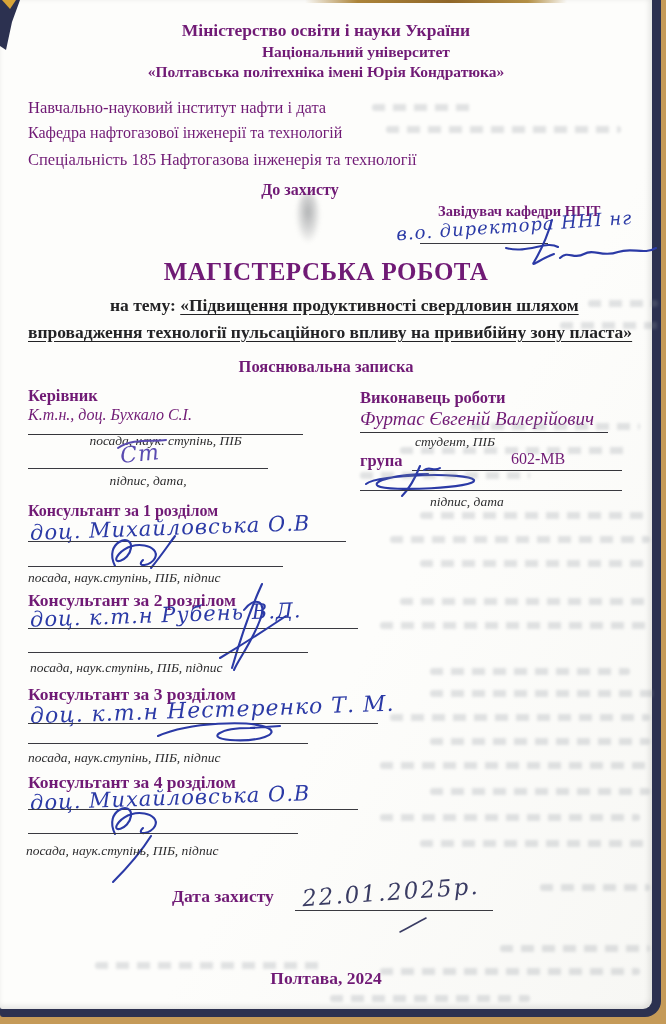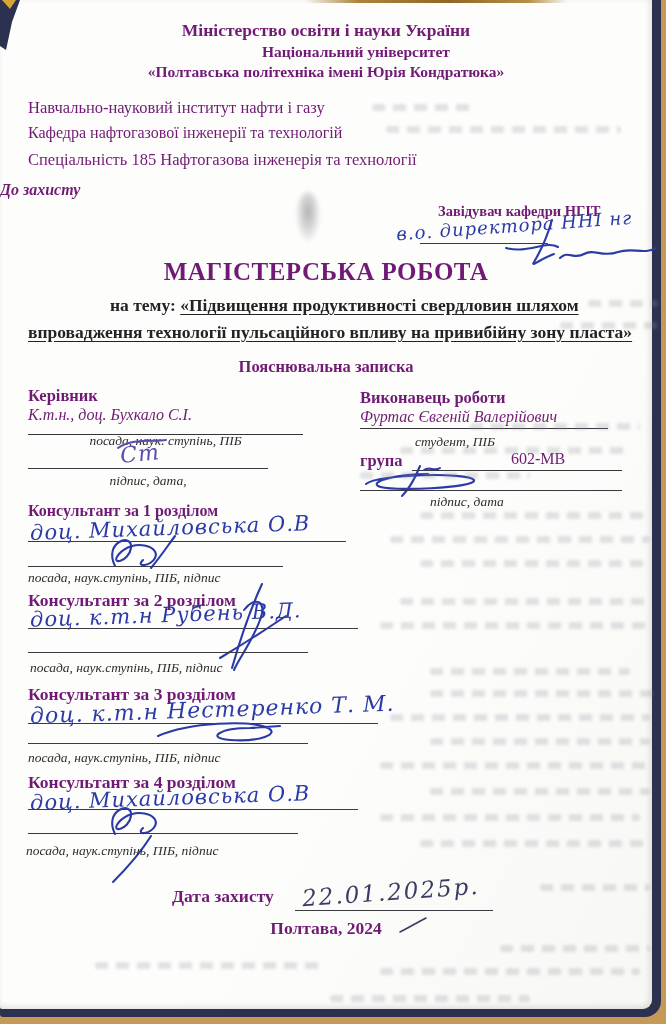--- a/index.html
+++ b/index.html
@@ -66,25 +66,25 @@
   <polygon points="0,0 20,0 12,22 6,50 0,46" fill="#2c3150"></polygon>
   <polygon points="2,0 16,0 10,9" fill="#d8a437"></polygon>
 </svg>
 <div class="top-strip"></div>
 <div class="smudge"></div>
 
 <div class="txt c b" style="top:20px;font-size:17.5px;">Міністерство освіти і науки України</div>
 <div class="txt c b" style="top:43px;font-size:15.5px;padding-left:30px;">Національний університет</div>
 <div class="txt c b" style="top:63px;font-size:15.5px;">«Полтавська політехніка імені Юрія Кондратюка»</div>
 
-<div class="txt" style="left:28px;top:98px;font-size:16.5px;">Навчально-науковий інститут нафти і газу</div>
+<div class="txt" style="left:28px;top:98px;font-size:16.5px;">Навчально-науковий інститут нафти і дата</div>
 <div class="txt" style="left:28px;top:124px;font-size:16px;">Кафедра нафтогазової інженерії та технологій</div>
 <div class="txt" style="left:28px;top:150px;font-size:16.5px;">Спеціальність 185 Нафтогазова інженерія та технології</div>
 
-<div class="txt b" style="left:0;width:600px;top:181px;font-size:16px;font-style:italic;">До захисту</div>
+<div class="txt b" style="left:0;width:600px;text-align:center;top:181px;font-size:16px;">До захисту</div>
 <div class="txt b" style="left:418px;top:203px;font-size:14.5px;margin-left:20px;">Завідувач кафедри НГІТ</div>
 <div class="hand" style="left:396px;top:215px;font-size:18px;transform:rotate(-4deg);">в.о. директора ННІ нг</div>
 <div class="rule" style="left:420px;top:243px;width:128px;"></div>
 <svg class="sig" style="left:468px;top:214px;" width="192" height="52" viewBox="0 0 192 52">
   <path d="M38,34 C60,40 78,26 90,33"></path>
   <path d="M84,6 C80,20 72,38 66,48 C62,54 74,44 86,40"></path>
   <path d="M92,44 c8,-8 14,2 24,-4 c10,-6 18,4 34,-2 c14,-5 26,3 38,-4"></path>
 </svg>
 
 <div class="txt c b" style="top:258px;font-size:25px;letter-spacing:.5px;">МАГІСТЕРСЬКА РОБОТА</div>
@@ -95,21 +95,21 @@
 <div class="txt i uline" style="left:28px;top:406px;width:275px;font-size:16px;padding-bottom:10px;">К.т.н., доц. Бухкало С.І.</div>
 <div class="txt small" style="left:28px;top:433px;width:275px;text-align:center;">посада, наук. ступінь, ПІБ</div>
 <div class="hand" style="left:120px;top:441px;font-size:22px;color:#5a4bb0;transform:rotate(-6deg);">Ст</div>
 <svg class="sig" style="left:112px;top:436px;" width="60" height="16" viewBox="0 0 60 16">
   <path d="M6,12 C20,2 40,6 54,4" style="stroke:#5a4bb0;"></path>
 </svg>
 <div class="rule" style="left:28px;top:468px;width:240px;"></div>
 <div class="txt small" style="left:28px;top:473px;width:240px;text-align:center;">підпис, дата,</div>
 
 <div class="txt b" style="left:360px;top:388px;font-size:16.5px;">Виконавець роботи</div>
-<div class="txt i uline" style="left:360px;top:408px;width:248px;font-size:16px;padding-bottom:2px;">Фуртас Євгеній Валерійович</div>
+<div class="txt i uline" style="left:360px;top:408px;width:248px;font-size:19px;padding-bottom:2px;">Фуртас Євгеній Валерійович</div>
 <div class="txt small" style="left:375px;top:434px;width:160px;text-align:center;">студент, ПІБ</div>
 <div class="txt b" style="left:360px;top:451px;font-size:16.5px;">група</div>
 <div class="txt uline" style="left:412px;top:450px;width:210px;font-size:16px;text-align:center;padding:0 0 2px 42px;box-sizing:border-box;">602-МВ</div>
 <svg class="sig" style="left:358px;top:462px;" width="140" height="36" viewBox="0 0 140 36">
   <path d="M8,22 C20,12 110,10 116,18 C120,26 30,30 20,24 C12,19 40,12 70,12"></path>
   <path d="M62,4 C58,14 52,26 44,34"></path>
   <path d="M66,8 c6,-4 10,2 16,-2"></path>
 </svg>
 <div class="rule" style="left:360px;top:490px;width:262px;"></div>
 <div class="txt small" style="left:430px;top:494px;">підпис, дата</div>
@@ -151,21 +151,21 @@
   <path d="M30,34 C18,10 48,0 46,16 C44,30 24,34 34,22 C48,6 76,14 70,26 C66,34 50,36 58,28"></path>
   <path d="M66,36 C56,52 40,70 28,82"></path>
 </svg>
 <div class="rule" style="left:28px;top:833px;width:270px;"></div>
 <div class="txt small" style="left:26px;top:843px;">посада, наук.ступінь, ПІБ, підпис</div>
 
 <div class="txt b" style="left:172px;top:886px;font-size:17.5px;">Дата захисту</div>
 <div class="rule" style="left:295px;top:910px;width:198px;"></div>
 <div class="hand" style="left:302px;top:879px;font-size:23px;color:#3a3c63;transform:rotate(-4deg);letter-spacing:2px;">22.01.2025р.</div>
 
-<div class="txt c b" style="top:918px;font-size:17.5px;font-family:Liberation Serif, serif;">Полтава, 2024</div>
+<div class="txt c b" style="top:968px;font-size:17.5px;font-family:Liberation Serif, serif;">Полтава, 2024</div>
 <svg class="sig" style="left:398px;top:916px;" width="30" height="20" viewBox="0 0 30 20">
   <path d="M2,16 C10,12 20,6 28,2" style="stroke:#3a3c63;stroke-width:1.6;"></path>
 </svg>
 
 <div class="artifact" style="left: 372px; top: 104px; width: 100px;"></div>
 <div class="artifact" style="left: 386px; top: 126px; width: 235px;"></div>
 <div class="artifact" style="left: 588px; top: 300px; width: 70px;"></div>
 <div class="artifact" style="left: 560px; top: 322px; width: 100px;"></div>
 <div class="artifact" style="left: 470px; top: 423px; width: 170px;"></div>
 <div class="artifact" style="left: 400px; top: 447px; width: 230px;"></div>

